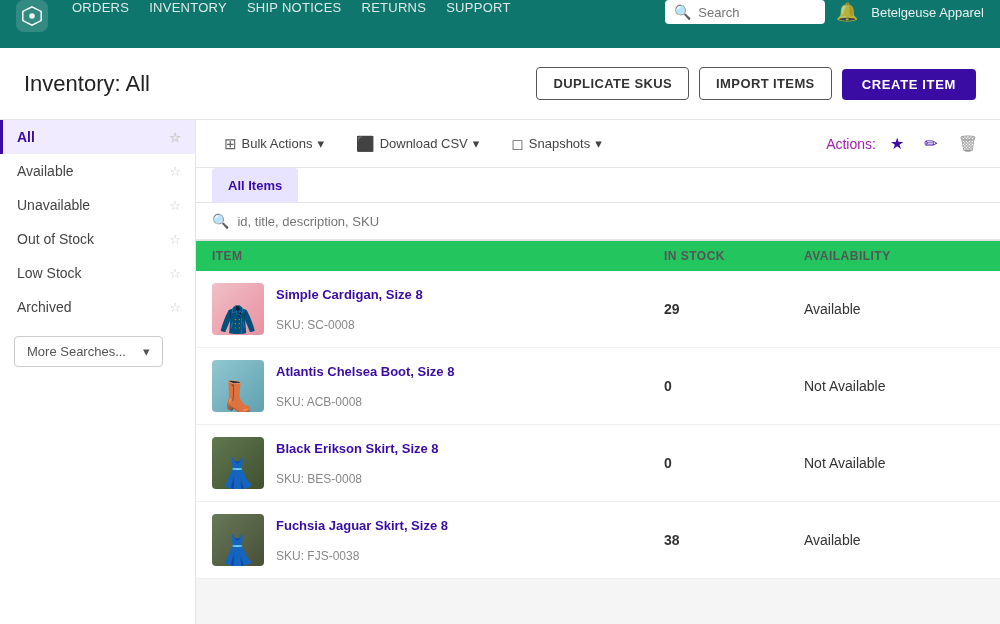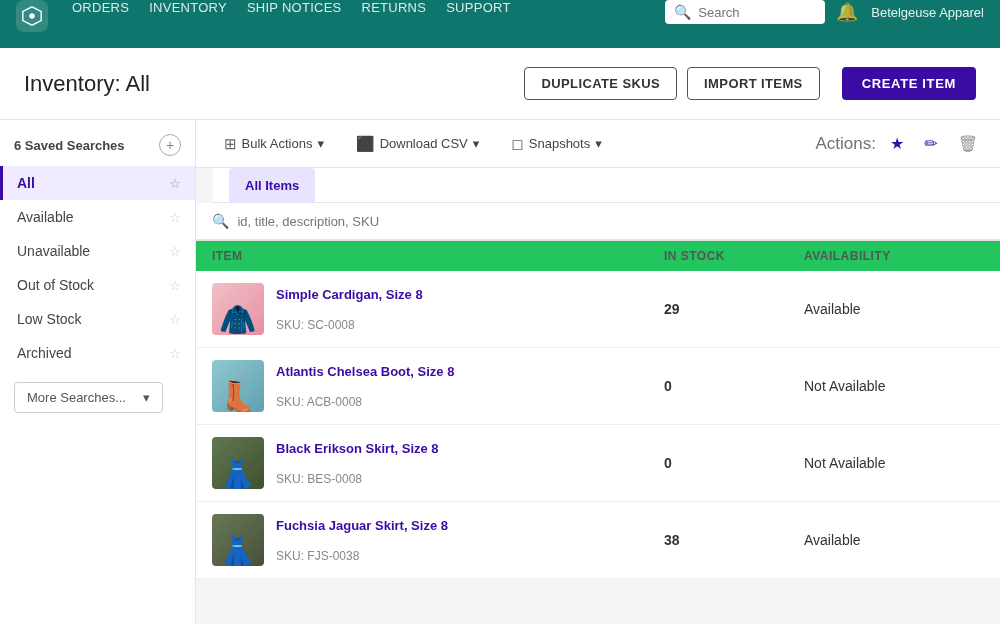--- a/index.html
+++ b/index.html
@@ -38,21 +38,21 @@
 
     
     .page-header {
       background: #fff;
       padding: 0 24px;
       height: 72px;
       display: flex; align-items: center; justify-content: space-between;
       border-bottom: 1px solid #e5e5e5;
     }
     .page-title { font-size: 22px; font-weight: 500; color: #222; }
-    .header-actions { display: flex; gap: 10px; }
+    .header-actions { display: flex; gap: 10px; align-items: flex-end; }
     .btn-outline {
       border: 1.5px solid #555;
       background: #fff;
       color: #333;
       padding: 8px 16px;
       border-radius: 4px;
       font-size: 13px;
       font-weight: 600;
       cursor: pointer;
       letter-spacing: 0.03em;
@@ -60,21 +60,20 @@
     .btn-primary {
       background: #3a0ca3;
       color: #fff;
       border: none;
       padding: 8px 20px;
       border-radius: 4px;
       font-size: 13px;
       font-weight: 700;
       cursor: pointer;
       letter-spacing: 0.05em;
-      margin-left: 12px;
     }
 
     
     .layout { display: flex; height: calc(100vh - 120px); overflow: hidden; }
 
     
     .sidebar {
       width: 196px;
       background: #fff;
       border-right: 1px solid #e5e5e5;
@@ -121,36 +120,35 @@
     }
     .toolbar-btn {
       display: flex; align-items: center; gap: 5px;
       padding: 6px 12px;
       border: none; background: none;
       color: #444; font-size: 13px; cursor: pointer;
       border-radius: 4px;
     }
     .toolbar-icon { font-size: 15px; color: #666; }
     .toolbar-spacer { flex: 1; }
-    .actions-label { font-size: 17px; color: #737373; }
+    .actions-label { font-size: 14px; color: #a21caf; }
     .action-icon-btn {
       background: none; border: none; cursor: pointer;
       padding: 6px; border-radius: 4px; font-size: 16px;
     }
     .star-action { color: #3a0ca3; }
     .edit-action { color: #3a0ca3; }
     .delete-action { color: #999; }
 
     
     .tab-bar {
       background: #fff;
       padding: 0 16px;
       border-bottom: 1px solid #e5e5e5;
       display: flex;
-      margin-left: 17px;
     }
     .tab-item {
       padding: 10px 16px;
       font-size: 13px;
       cursor: pointer;
       color: #666;
     }
     .tab-item.active {
       background: #e8e3ff;
       color: #3a0ca3;
@@ -248,24 +246,20 @@
   <div class="header-actions">
     <button class="btn-outline">DUPLICATE SKUS</button>
     <button class="btn-outline">IMPORT ITEMS</button>
     <button class="btn-primary">CREATE ITEM</button>
   </div>
 </div>
 
 <div class="layout">
 
   <aside class="sidebar">
-    <div class="sidebar-header">
-      <span>6 Saved Searches</span>
-      <button class="add-icon">+</button>
-    </div>
 
     <div class="sidebar-item active">
       <span>All</span>
       <span class="star-icon">☆</span>
     </div>
     <div class="sidebar-item">
       <span>Available</span>
       <span class="star-icon">☆</span>
     </div>
     <div class="sidebar-item">

